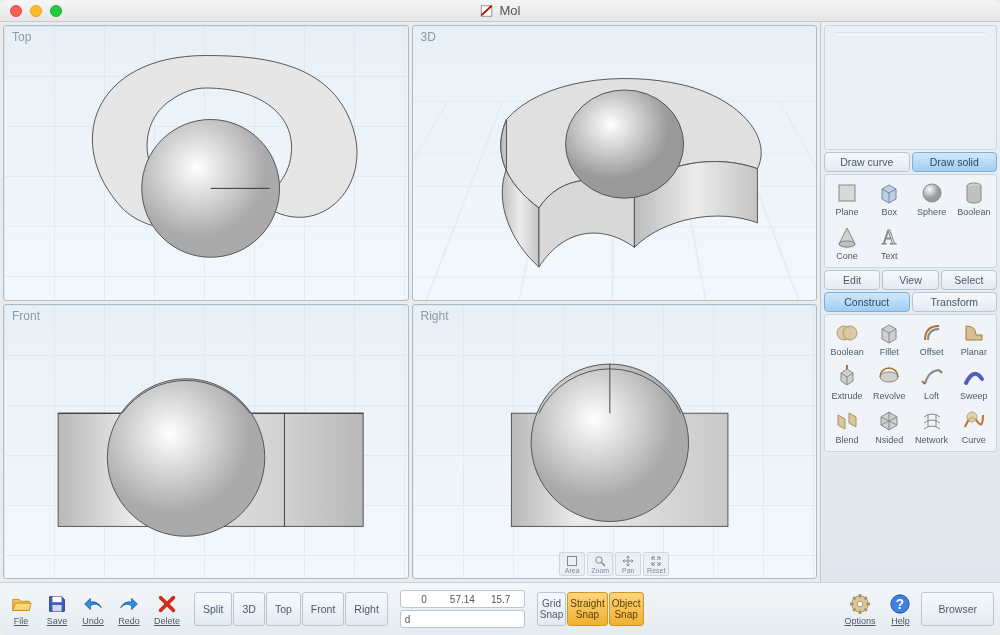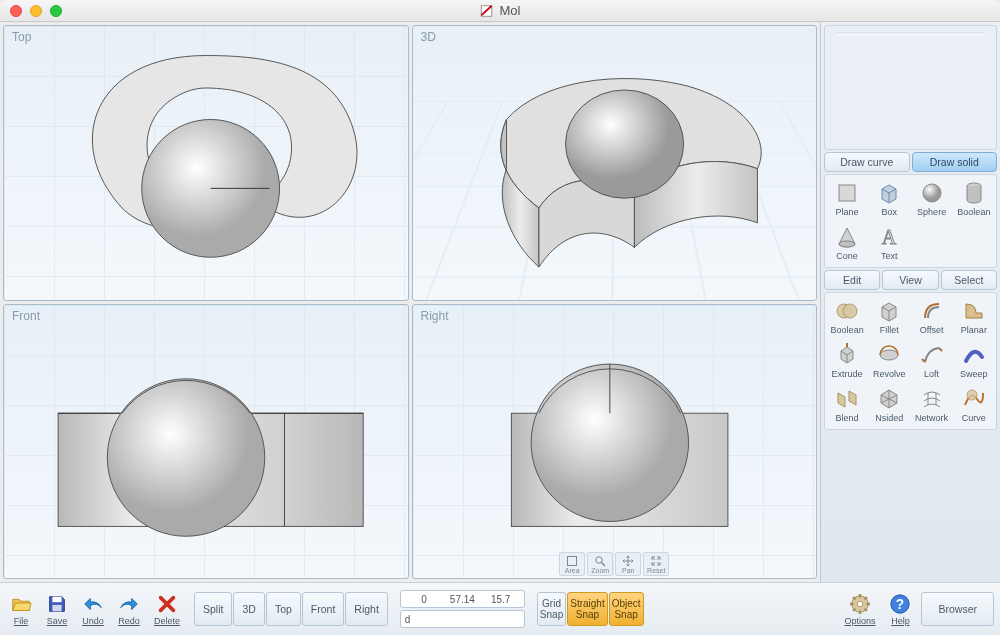--- a/index.html
+++ b/index.html
@@ -235,20 +235,24 @@
           <span class="tool-label">Text</span>
         </div>
     </div>
 
     <div class="btn-row">
       <div class="tab">Edit</div>
       <div class="tab">View</div>
       <div class="tab">Select</div>
     </div>
 
+    <div class="tab-row">
+      <div class="tab active">Construct</div>
+      <div class="tab">Transform</div>
+    </div>
 
     <div class="tool-grid">
       <div class="tool-btn">
           <svg viewBox="0 0 24 24">
             <circle cx="9" cy="12" r="7" fill="#d8c8a0" stroke="#a89060" opacity=".9"></circle>
             <circle cx="15" cy="12" r="7" fill="#d8c8a0" stroke="#a89060" opacity=".9"></circle>
           </svg>
           <span class="tool-label">Boolean</span>
         </div>
       <div class="tool-btn">

